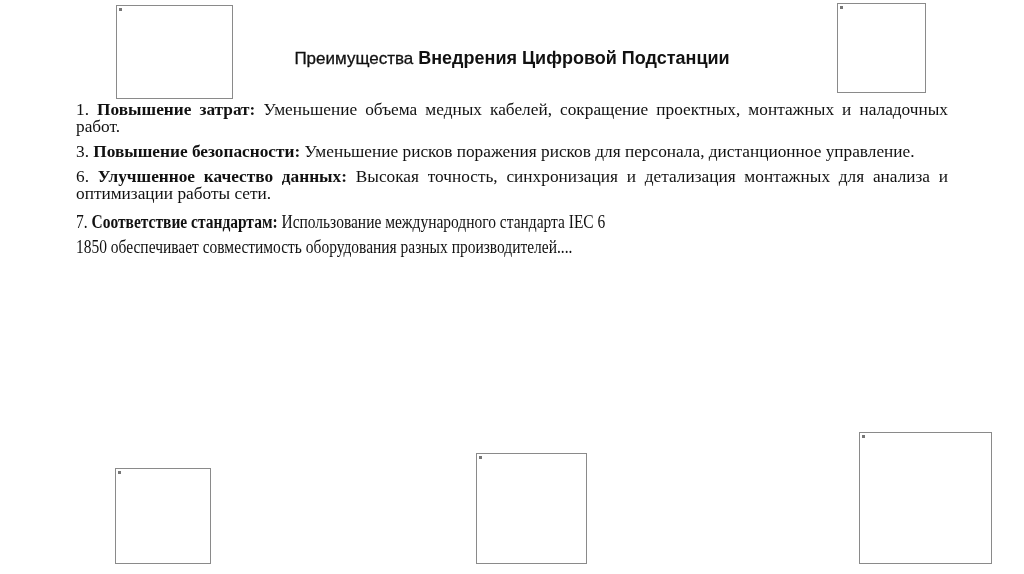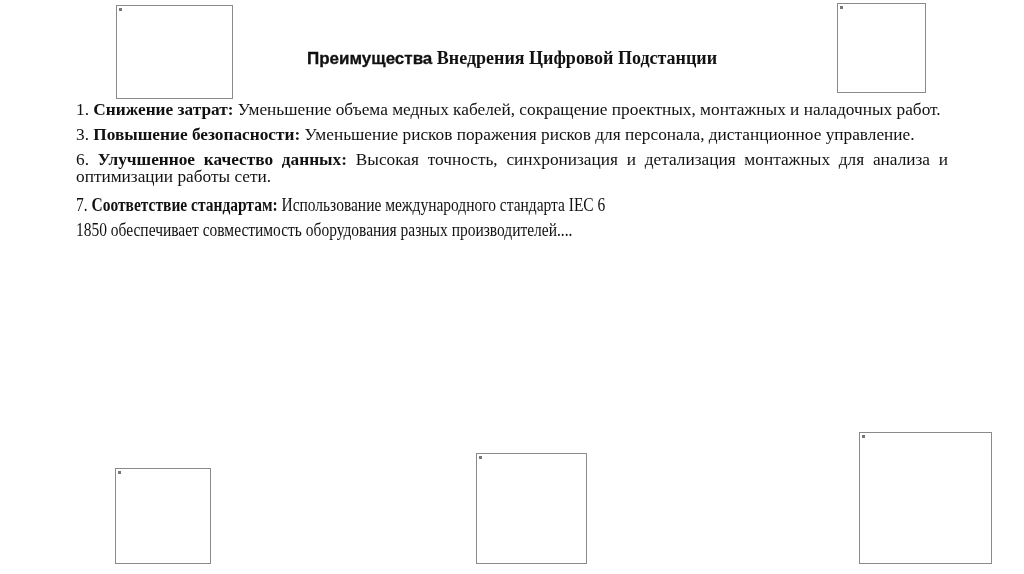--- a/index.html
+++ b/index.html
@@ -45,26 +45,26 @@
       left: 0;
       width: 1024px;
       top: 46px;
       text-align: center;
       font-size: 18px;
       font-weight: bold;
       line-height: 24px;
     }
     .title .t-first {
       font-family: "Liberation Sans", sans-serif;
-      font-weight: bold;
+      font-weight: normal;
       font-size: 17px;
       -webkit-text-stroke: 0.3px #111;
     }
     .title .t-rest {
-      font-family: Liberation Serif, serif;
+      font-family: Liberation Sans, sans-serif;
       font-weight: bold;
     }
     .list {
       position: absolute;
       left: 76px;
       top: 101px;
       width: 872px;
     }
     .item {
       font-size: 17.3px;
@@ -114,21 +114,21 @@
   <span class="alt-text">··· ······· ········· ······· ·· ······· ····</span>
 </div>
 
 <div class="title">
   <span class="t-first">Преимущества</span><span class="t-rest"> Внедрения Цифровой Подстанции</span>
 </div>
 
 <div class="list">
   <div class="item">
     <span>1.</span>
-    <b>Снижение затрат:</b>
+    <b>Повышение затрат:</b>
     <span>Уменьшение объема медных кабелей, сокращение проектных, монтажных и наладочных работ.</span>
   </div>
   <div class="item">
     <span>3.</span>
     <b>Повышение безопасности:</b>
     <span>Уменьшение рисков поражения рисков для персонала, дистанционное управление.</span>
   </div>
   <div class="item">
     <span>6.</span>
     <b>Улучшенное качество данных:</b>

